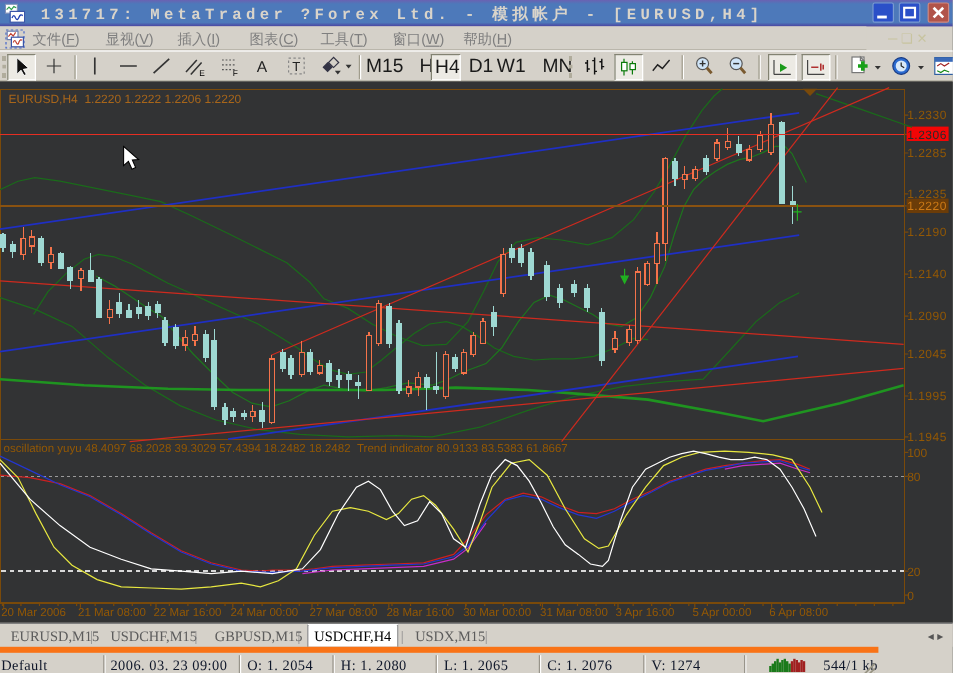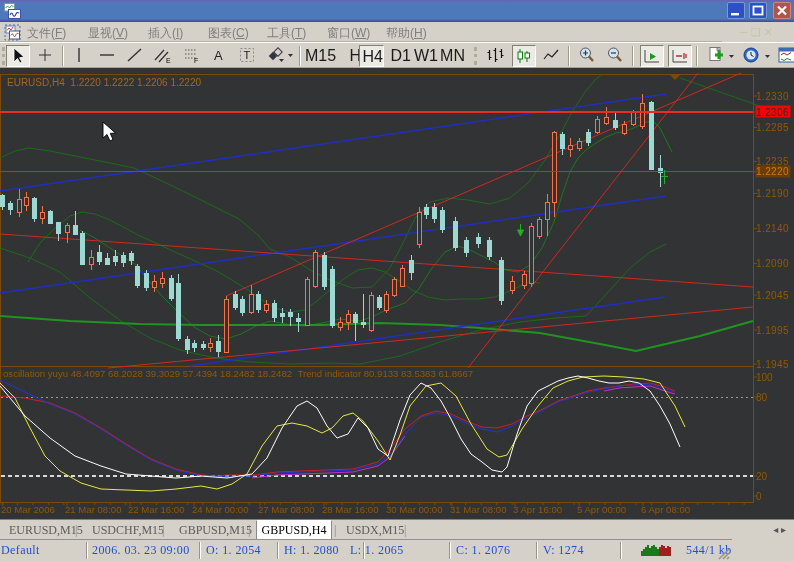--- a/index.html
+++ b/index.html
@@ -10,31 +10,32 @@
 .toolbar{position:absolute;left:0;top:42px;width:794px;height:26px;background:#d5d1c9;border-top:1px solid #fff;border-bottom:1px solid #a8a494}
 .tb{position:absolute;top:2px;width:24px;height:22px}
 .tb.pressed{background:#eceae4;border:1px solid;border-color:#828272 #fff #fff #828272}
 .tb.txt{font-size:16px;color:#1a1a1a;text-align:right;line-height:22px;letter-spacing:0}
 .sep{position:absolute;top:3px;width:2px;height:20px;border-left:1px solid #a09c8c;border-right:1px solid #fff}
 .grip{position:absolute;top:4px;width:3px;height:18px;border-left:3px dotted #b0ac9c}
 .client{position:absolute;left:0;top:68px;width:794px;height:451px;background:#323334}
 .tabbar{position:absolute;left:0;top:519px;width:794px;height:20px;background:#d5d1c9;border-top:1px solid #808080;font-family:"Liberation Serif",serif;font-size:12px;color:#5c5c5c}
 .tab{position:absolute;top:3px;white-space:nowrap}
 .atab{position:absolute;left:256px;top:0px;width:76px;height:20px;background:#fff;border:1px solid #888;border-top:1px solid #fff;color:#000;text-align:center;line-height:18px}
-.statusbar{position:absolute;left:0;top:539px;width:732px;height:22px;background:#d5d1c9;border-top:1px solid #f97316;font-family:"Liberation Serif",serif;font-size:12px;color:#1d4ed8}
+.statusbar{position:absolute;left:0;top:539px;width:732px;height:22px;background:#d5d1c9;border-top:5px solid #f97316;font-family:"Liberation Serif",serif;font-size:12px;color:#0f172a}
 .sp{position:absolute;top:3px;white-space:nowrap;letter-spacing:0.4px}
 .sdiv{position:absolute;top:2px;width:2px;height:17px;border-left:1px solid #98948a;border-right:1px solid #fff}
 </style></head><body>
 <div class="titlebar">
     <svg style="position:absolute;left:4px;top:3px" width="17" height="17" viewBox="0 0 17 17">
       <rect x="0.5" y="0.5" width="10" height="7.5" fill="#fff" stroke="#8090b8"></rect>
       <path d="M1.5 5 l2 -2 2 2 2 -2.5 2 1" stroke="#30a050" fill="none" stroke-width="1"></path>
       <rect x="4.5" y="6.5" width="12" height="9" fill="#fff" stroke="#3a55a8"></rect>
       <path d="M6 12 q1.5 -4 3 0 q1.5 3 3 -1 q1 -2.5 3 -1" stroke="#2040b0" fill="none" stroke-width="1.1"></path>
     </svg>
+    <div class="title-txt">131717: MetaTrader ?Forex Ltd. - 模拟帐户 - [EURUSD,H4]</div>
     <div class="tbtn" style="left:727px;background:#2b50c8"><svg width="16" height="15">
         <rect x="3" y="10" width="8" height="2.4" fill="#fff"></rect>
       </svg></div>
     <div class="tbtn" style="left:749px;background:#2b50c8"><svg width="16" height="15">
         <rect x="3.5" y="3.5" width="9" height="8" fill="none" stroke="#fff" stroke-width="1.8"></rect>
       </svg></div>
     <div class="tbtn" style="left:773px;background:#b1544a;border-color:#cf8880"><svg width="16" height="15">
         <path d="M4 3.5 L12 11.5 M12 3.5 L4 11.5" stroke="#fff" stroke-width="2.2"></path>
       </svg></div>
   </div>
@@ -115,21 +116,21 @@
       <svg width="8" height="20" style="position:absolute;right:0;top:0">
         <path d="M1 9 l5 0 -2.5 3 z" fill="#333"></path>
       </svg>
     </div>
     <div class="sep" style="left:299px"></div>
     <div class="tb txt" style="left:305px;width:25px">M15</div>
     <div class="tb txt" style="left:345px;width:25px">H1</div>
     <div class="tb txt pressed" style="left:359px;width:25px">H4</div>
     <div class="tb txt" style="left:386px;width:25px">D1</div>
     <div class="tb txt" style="left:413px;width:25px">W1</div>
-    <div class="tb txt" style="left:440px;width:25px">MN</div>
+    <div class="tb txt" style="left:452px;width:25px">MN</div>
     <div class="grip" style="left:474px"></div>
     <div class="tb" style="left:484px;width:24px">
       <svg width="20" height="20" viewBox="0 0 20 20" style="position:absolute;left:1px;top:0px">
         <path d="M4.5 15 V5 M2.5 7.5 h2 M4.5 12.5 h2 M10.5 17 V3 M8.5 5.5 h2 M10.5 14.5 h2 M16.5 13 V4 M14.5 6.5 h2 M16.5 10.5 h2" stroke="#111" stroke-width="1.2"></path>
       </svg>
     </div>
     <div class="tb pressed" style="left:512px;width:24px">
       <svg width="20" height="20" viewBox="0 0 20 20" style="position:absolute;left:1px;top:0px">
         <g stroke="#0a7a0a" fill="#fff">
           <path d="M6 3 V17 M13 5 V16"></path>
@@ -516,29 +517,29 @@
 <div class="tabbar">
     <span class="tab" style="left:9px">EURUSD,M15</span>
     <span class="tab" style="left:92px">USDCHF,M15</span>
     <span class="tab" style="left:179px">GBPUSD,M15</span>
     <span class="tab" style="left:346px">USDX,M15</span>
     <span class="tab" style="left:75px;color:#8a8a8a">|</span>
     <span class="tab" style="left:162px;color:#8a8a8a">|</span>
     <span class="tab" style="left:248px;color:#8a8a8a">|</span>
     <span class="tab" style="left:334px;color:#8a8a8a">|</span>
     <span class="tab" style="left:404px;color:#8a8a8a">|</span>
-    <div class="atab">GBPUSD,H4</div>
+    <div class="atab">USDCHF,H4</div>
     <span style="position:absolute;right:8px;top:4px;color:#555;font-size:10px;font-family:Liberation Sans">◂ ▸</span>
   </div>
 <div class="statusbar">
     <span class="sp" style="left:1px">Default</span>
     <span class="sp" style="left:92px">2006. 03. 23  09:00</span>
     <span class="sp" style="left:206px">O: 1. 2054</span>
     <span class="sp" style="left:284px">H: 1. 2080</span>
-    <span class="sp" style="left:350px">L: 1. 2065</span>
+    <span class="sp" style="left:370px">L: 1. 2065</span>
     <span class="sp" style="left:456px">C: 1. 2076</span>
     <span class="sp" style="left:543px">V: 1274</span>
     <span class="sp" style="left:686px">544/1 kb</span>
     <div class="sdiv" style="left:86px"></div>
     <div class="sdiv" style="left:199px"></div>
     <div class="sdiv" style="left:277px"></div>
     <div class="sdiv" style="left:363px"></div>
     <div class="sdiv" style="left:449px"></div>
     <div class="sdiv" style="left:536px"></div>
     <div class="sdiv" style="left:620px"></div>

